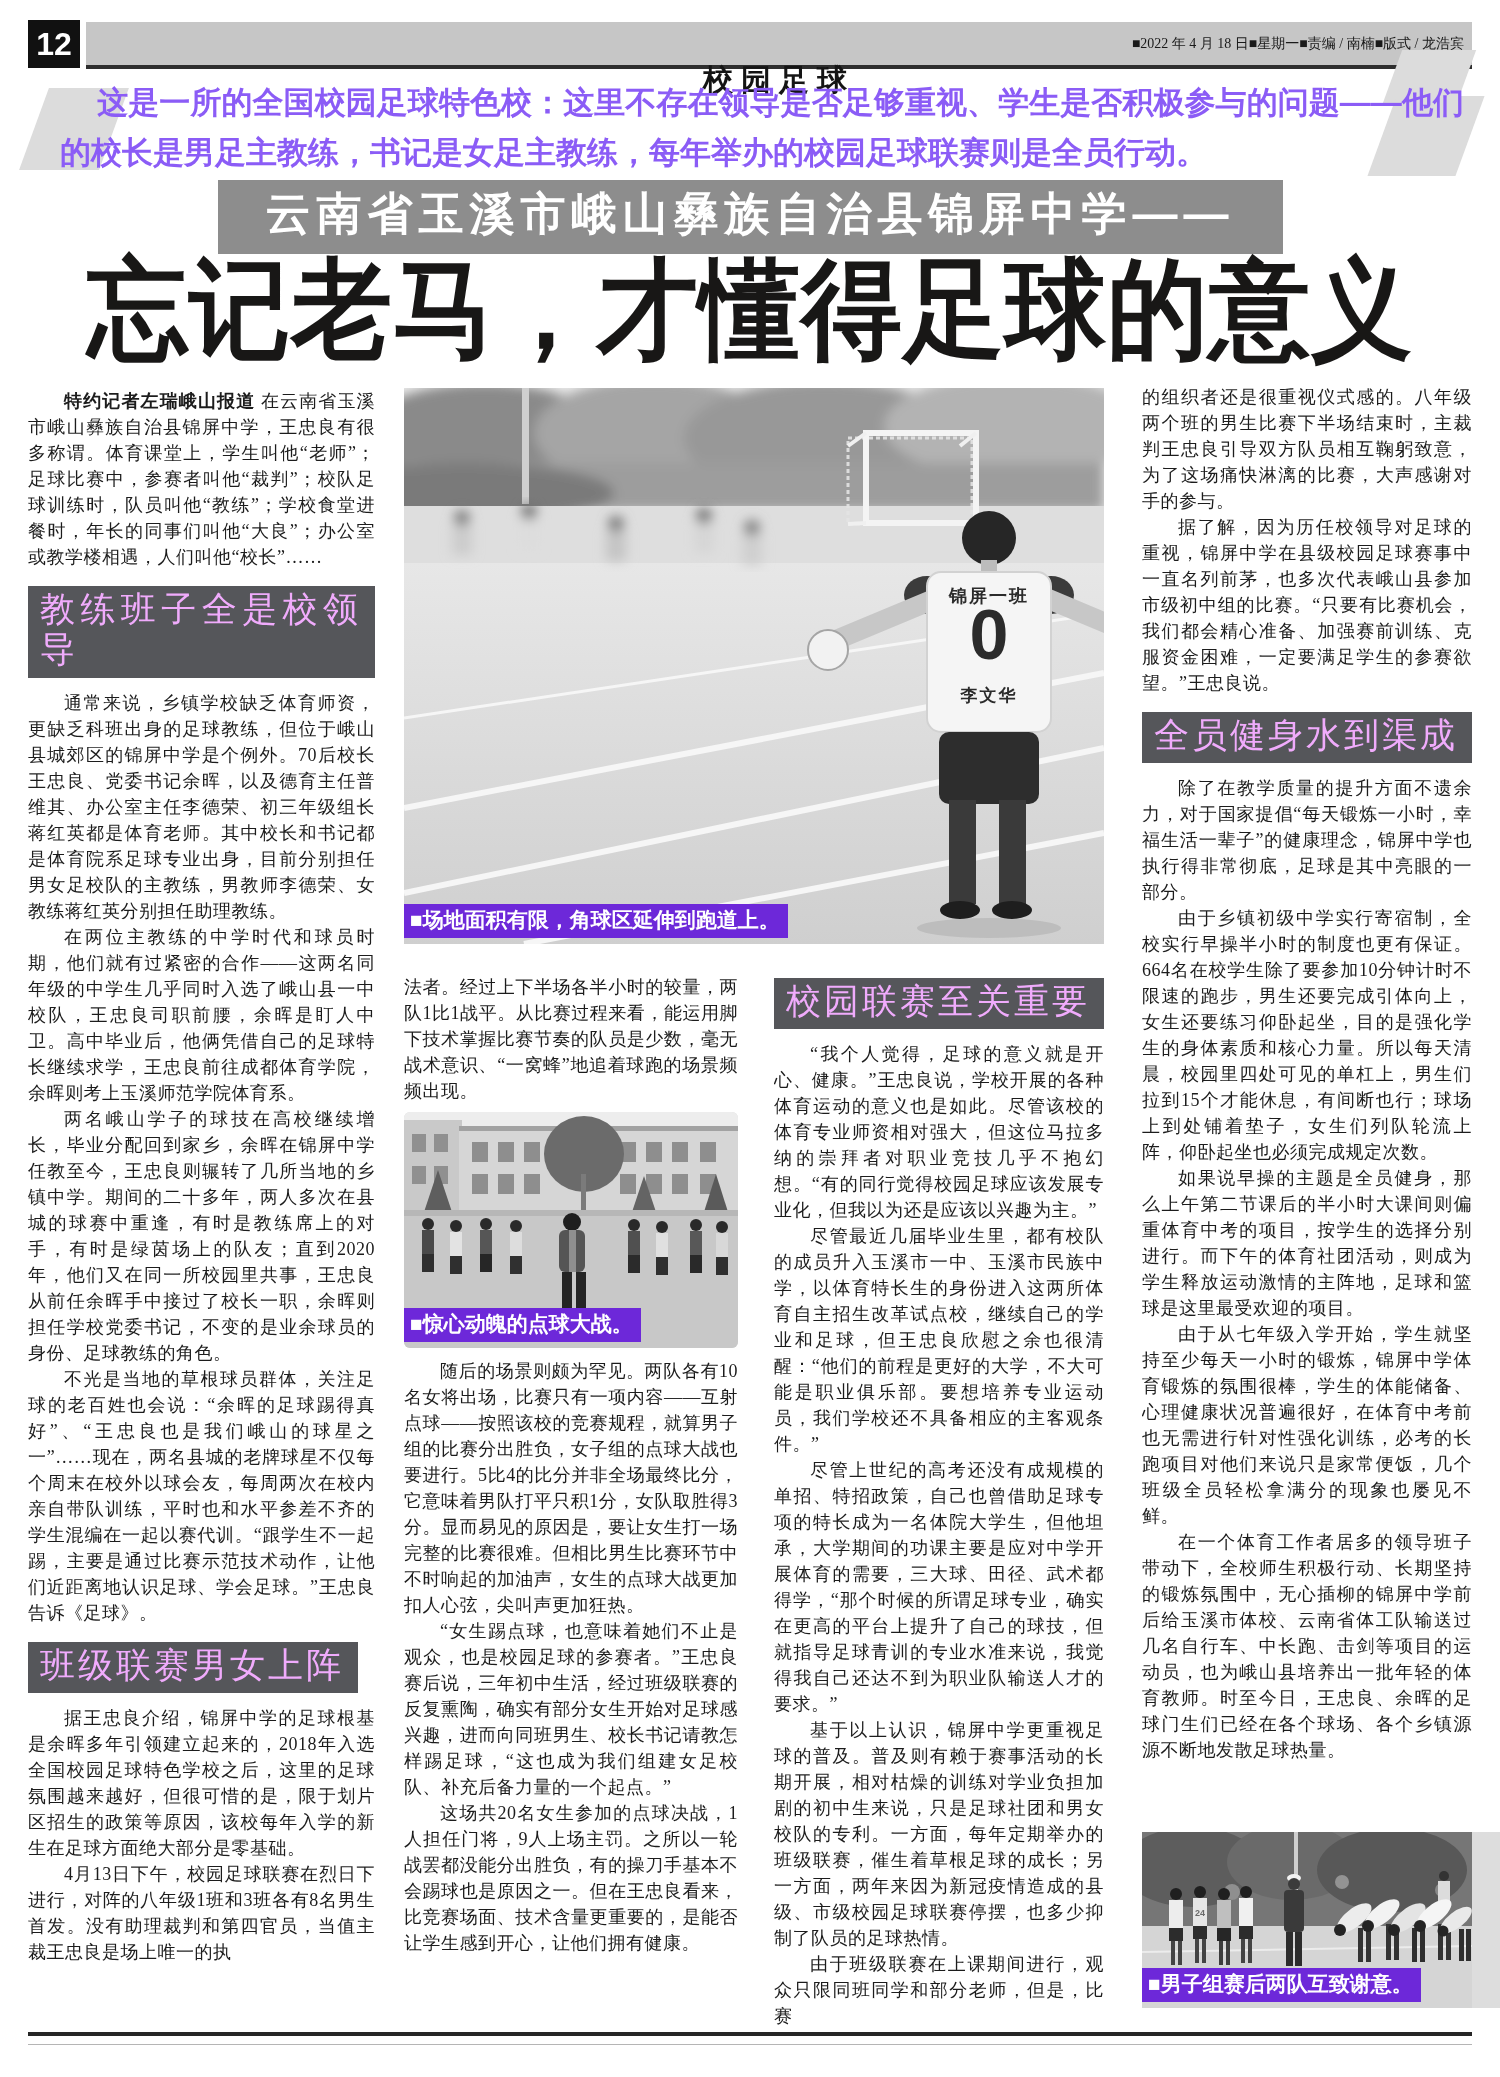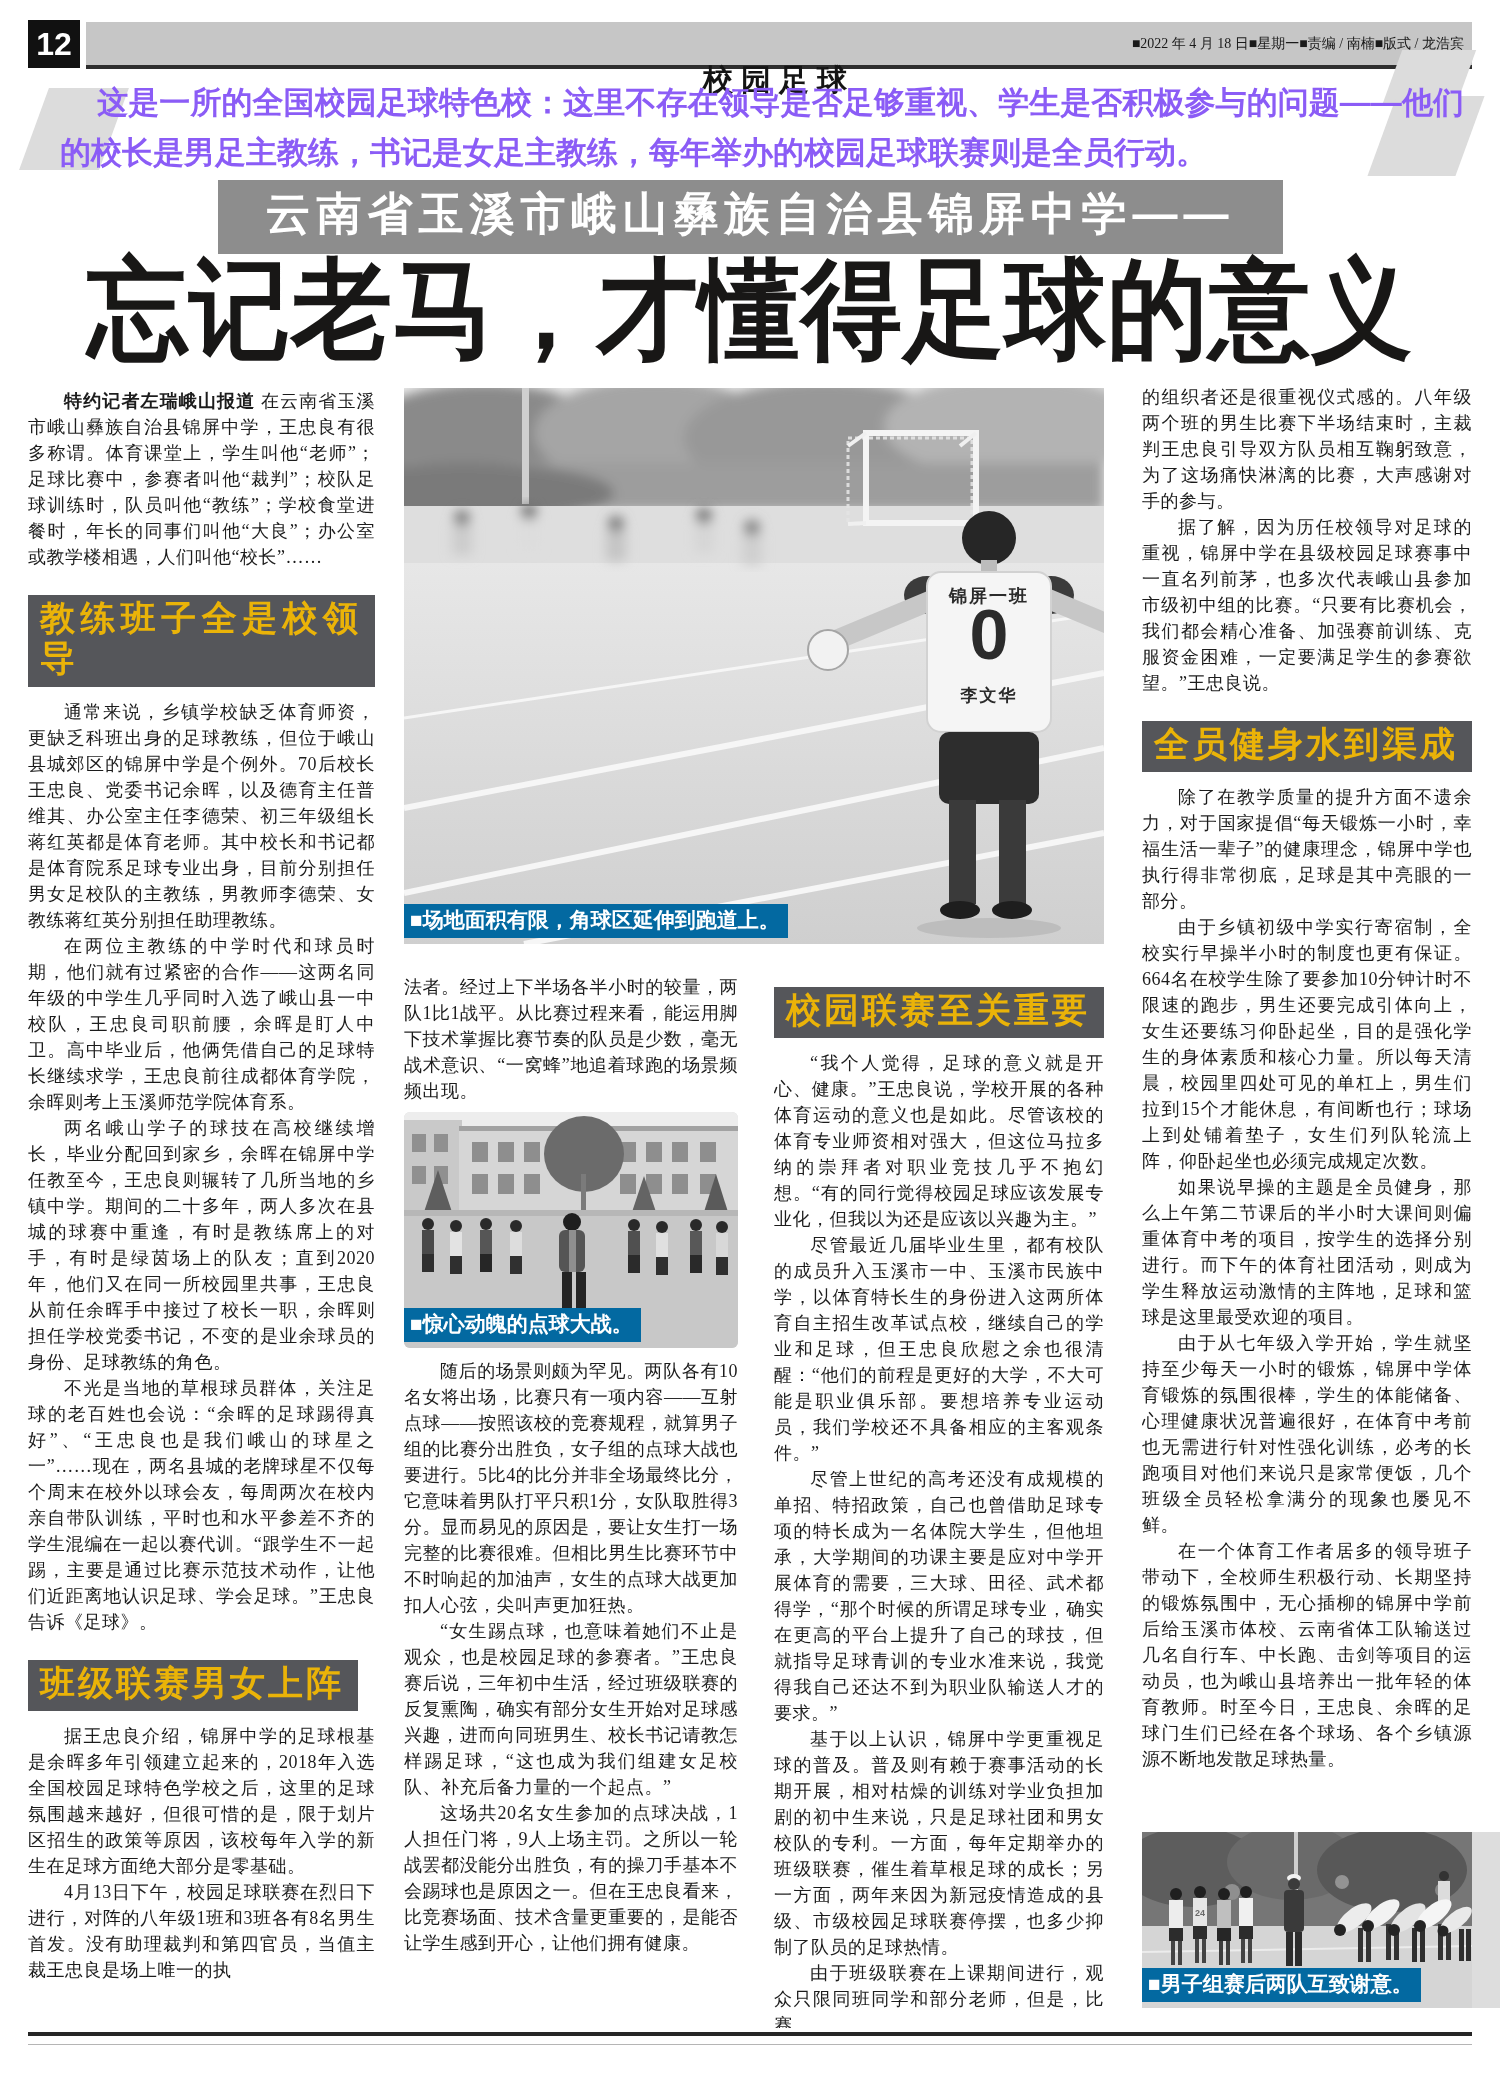--- a/index.html
+++ b/index.html
@@ -32,35 +32,35 @@
           letter-spacing:6px;padding:4px 48px 10px 48px;}
   .headline{position:absolute;left:0;top:238px;width:1500px;margin:0;text-align:center;
           font-family:"Liberation Sans",sans-serif;font-weight:900;font-size:101px;
           letter-spacing:1px;color:#181716;transform:scaleY(1.08);transform-origin:top;}
   
   .col{position:absolute;font-size:18px;line-height:26px;text-align:justify;
        letter-spacing:0.5px;overflow:hidden;}
   .col p{margin:0;text-indent:2em;}
   .col p.noindent{text-indent:0;}
   .byline{font-family:"Liberation Sans",sans-serif;font-weight:bold;}
-  .sec{display:inline-block;background:#55565a;color:#eab308;font-family:"Liberation Sans",sans-serif;
-       font-weight:bold;font-size:35px;line-height:1.15;letter-spacing:3px;
-       padding:3px 14px 8px 12px;margin:25px 0 12px 0;text-indent:0;}
+  .sec{display:inline-block;background:#55565a;color:#f0abfc;font-family:"Liberation Sans",sans-serif;
+       font-weight:normal;font-size:35px;line-height:1.15;letter-spacing:3px;
+       padding:3px 14px 8px 12px;margin:16px 0 12px 0;text-indent:0;}
   .col1{left:28px;top:388px;width:347px;height:1640px;}
   .col2a{left:404px;top:974px;width:334px;height:138px;}
   .col2b{left:404px;top:1358px;width:334px;height:670px;}
   .col3{left:774px;top:962px;width:330px;height:1066px;}
   .col4{left:1142px;top:384px;width:330px;height:1446px;}
   
   .photo{position:absolute;overflow:hidden;background:#dddddd;}
   .photo svg{display:block;}
   .photo1{left:404px;top:388px;width:700px;height:556px;}
   .photo2{left:404px;top:1112px;width:334px;height:236px;border-radius:6px;}
   .photo3{left:1142px;top:1832px;width:378px;height:176px;}
-  .photocap{position:absolute;left:0;bottom:6px;background:#0369a1;color:#ffffff;
+  .photocap{position:absolute;left:0;bottom:6px;background:#6d28d9;color:#ffffff;
         font-family:"Liberation Sans",sans-serif;font-weight:bold;font-size:21px;
         padding:2px 8px 4px 6px;white-space:nowrap;}
   .jersey{position:absolute;text-align:center;font-family:"Liberation Sans",sans-serif;
         color:#2b2b2b;font-weight:bold;}
   .jersey-l1{left:523px;top:196px;width:124px;font-size:18px;letter-spacing:2px;}
   .jersey-num{left:523px;top:212px;width:124px;font-size:70px;line-height:1;}
   .jersey-l2{left:523px;top:296px;width:124px;font-size:17px;letter-spacing:2px;}
   
   .rule-thick{position:absolute;left:28px;top:2032px;width:1444px;height:4px;background:#262626;}
   .rule-thin{position:absolute;left:28px;top:2044px;width:1444px;height:1px;background:#b5b5b5;}

